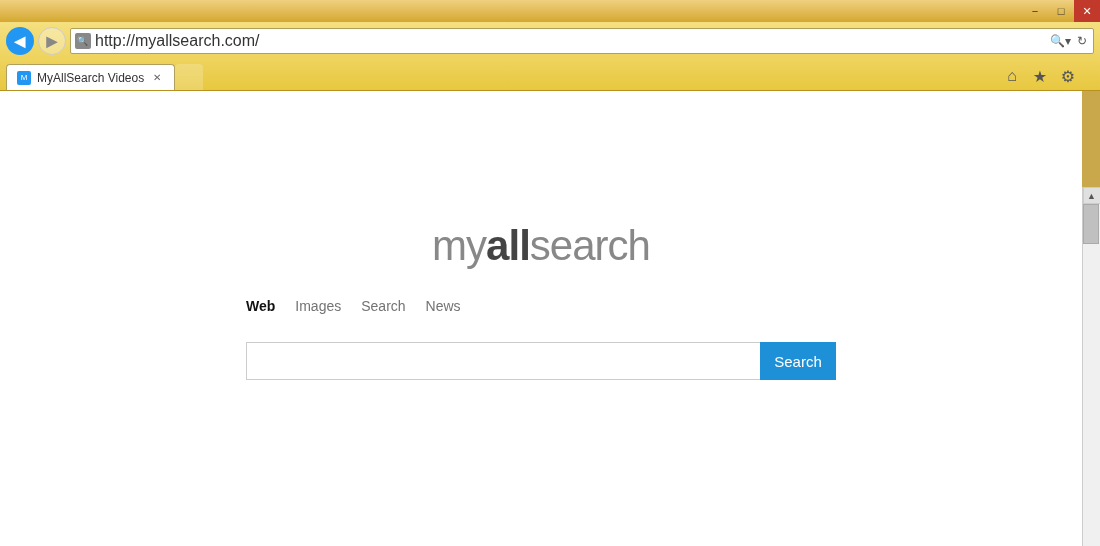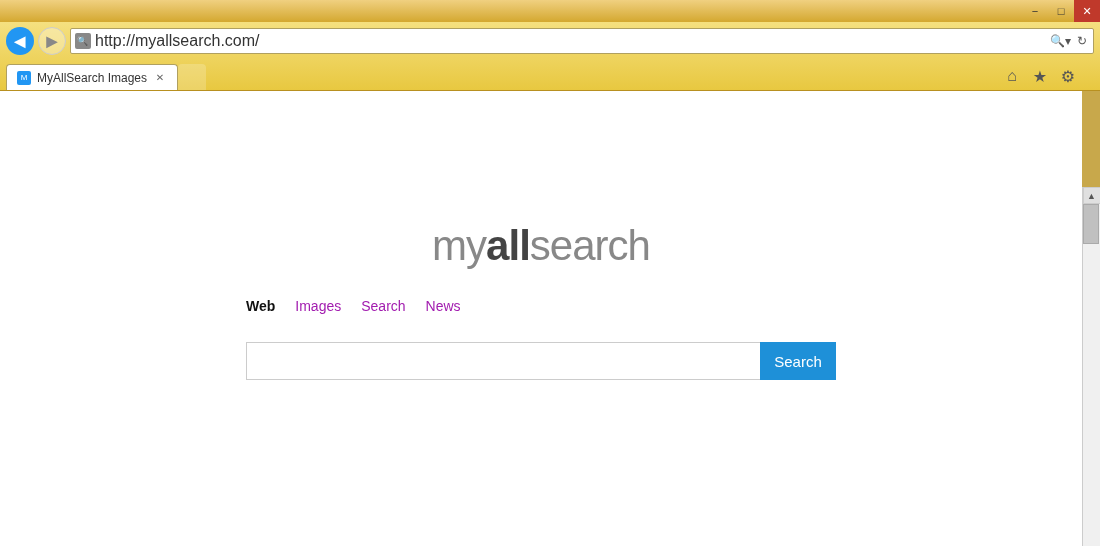--- a/index.html
+++ b/index.html
@@ -278,21 +278,21 @@
     .search-nav {
       display: flex;
       gap: 20px;
       margin-bottom: 18px;
       align-self: flex-start;
       margin-left: 0;
     }
     .search-nav-item {
       font-size: 14px;
       cursor: pointer;
-      color: #a21caf;
+      color: #737373;
       padding: 4px 0;
     }
     .search-nav-item.active {
       font-weight: 700;
       color: #111;
       border-bottom: none;
     }
 
     
     .search-box-area {
@@ -356,21 +356,21 @@
       <div class="address-actions">
         <button class="addr-btn">🔍▾</button>
         <button class="addr-btn">↻</button>
       </div>
     </div>
   </div>
 
   <div class="tab-bar">
     <div class="tab active">
       <div class="tab-favicon">M</div>
-      <span class="tab-label">MyAllSearch Images</span>
+      <span class="tab-label">MyAllSearch Videos</span>
       <div class="tab-close">✕</div>
     </div>
     <div class="tab-new"></div>
   </div>
 
   <div class="toolbar-icons">
     <div class="toolbar-icon">⌂</div>
     <div class="toolbar-icon">★</div>
     <div class="toolbar-icon">⚙</div>
   </div>

